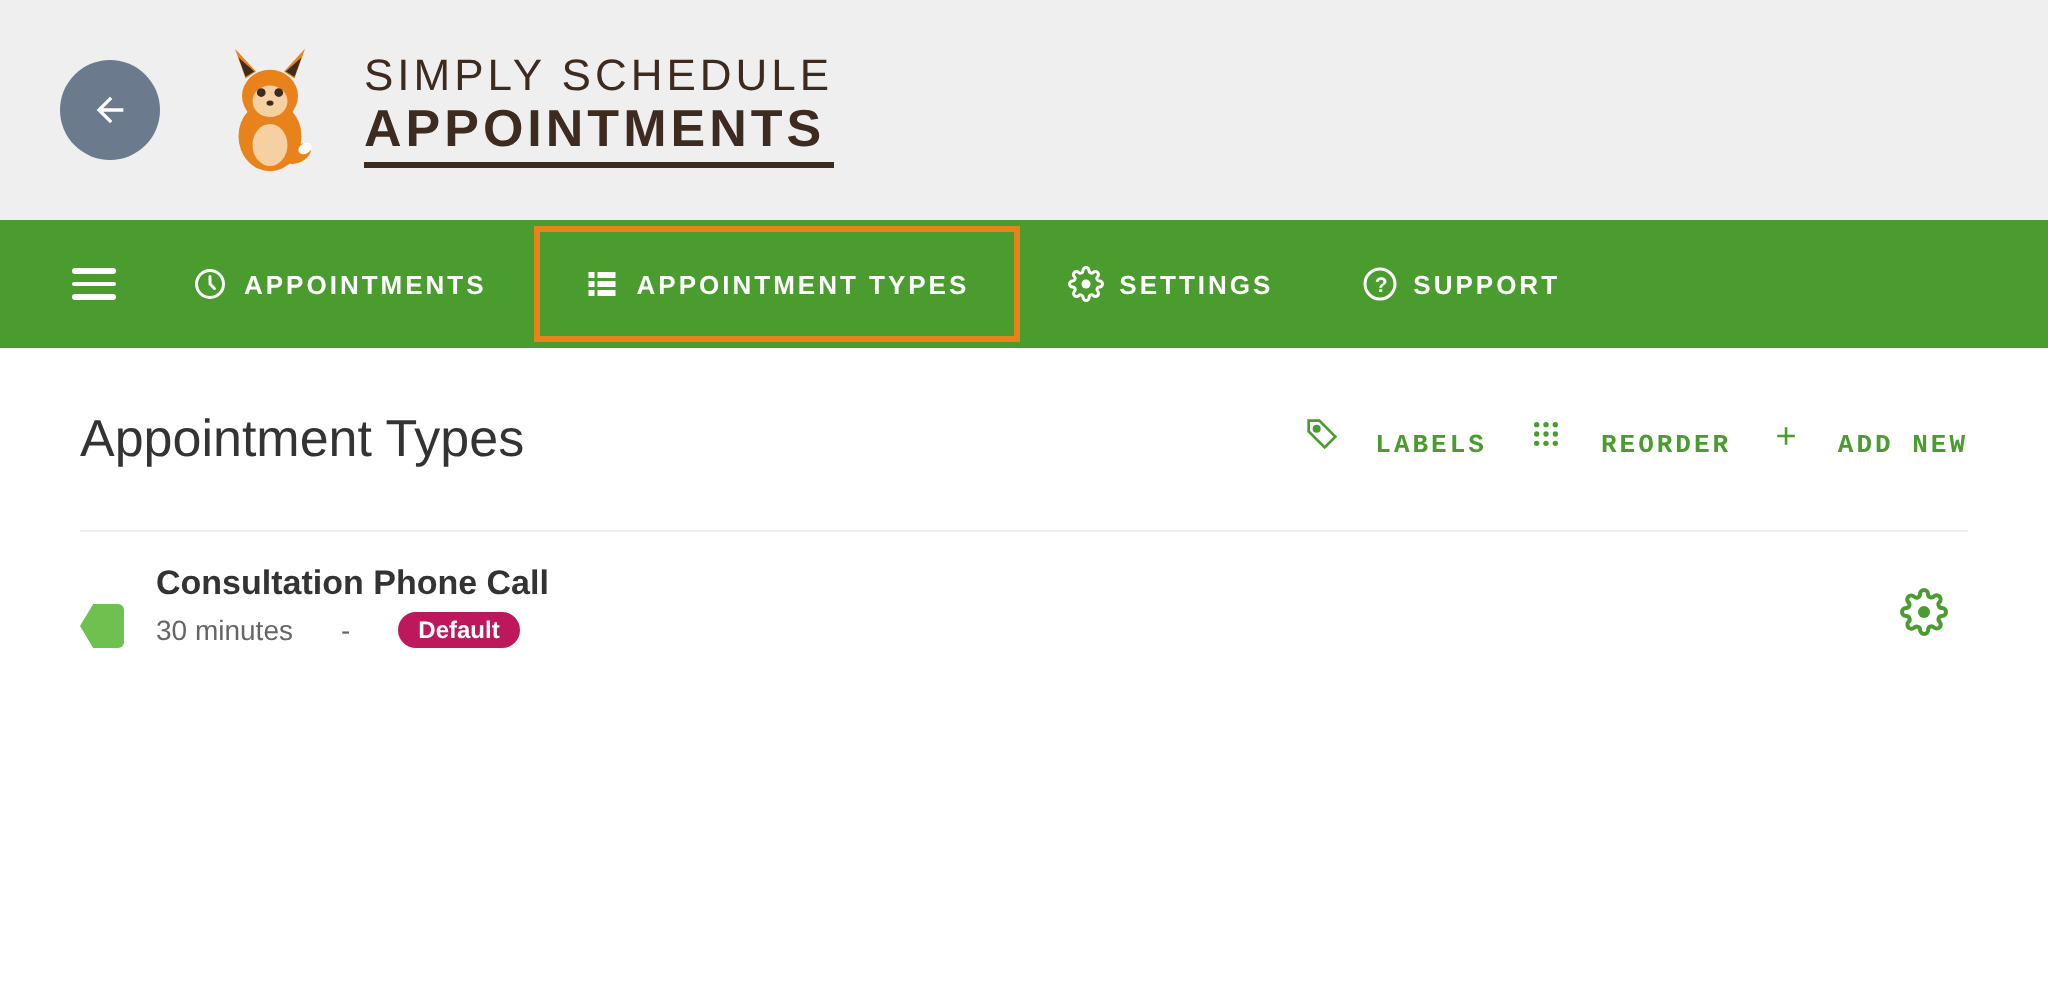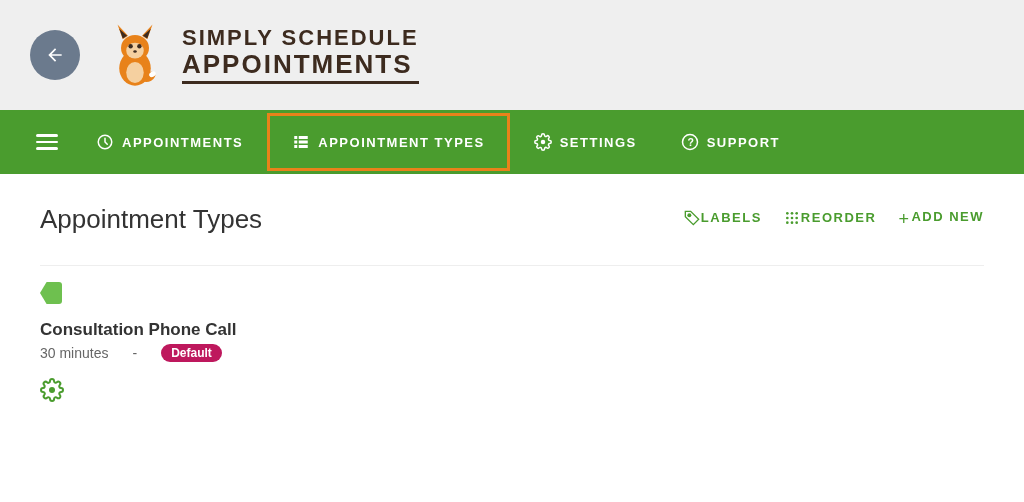--- a/index.html
+++ b/index.html
@@ -51,21 +51,21 @@
       height: 70px;
     }
 
     .brand-text {
       display: flex;
       flex-direction: column;
     }
 
     .brand-simply {
       font-size: 22px;
-      font-weight: 700;
+      font-weight: 400;
       color: #3d2b1f;
       letter-spacing: 2px;
       text-transform: uppercase;
       line-height: 1.1;
     }
 
     .brand-appointments {
       font-size: 26px;
       font-weight: 900;
       color: #3d2b1f;
@@ -162,50 +162,50 @@
     }
 
     .action-buttons {
       display: flex;
       align-items: center;
       gap: 22px;
     }
 
     .action-btn {
       display: flex;
-      align-items: flex-start;
-      gap: 1px;
+      align-items: flex-end;
+      gap: 19px;
       background: none;
       border: none;
       cursor: pointer;
       font-size: 13px;
       font-weight: 700;
       letter-spacing: 1.5px;
       text-transform: uppercase;
       color: #4a9c2e;
       padding: 0;
+      font-family: Liberation Mono, monospace;
     }
 
     .action-btn .btn-icon {
       font-size: 16px;
       color: #4a9c2e;
     }
 
     
     .appt-list {
       margin-top: 10px;
     }
 
     .appt-item {
       display: flex;
-      align-items: flex-start;
+      align-items: flex-end;
       padding: 16px 0;
       border-top: 1px solid #eee;
       gap: 16px;
-      flex-direction: column;
     }
 
     .appt-label-dot {
       width: 22px;
       height: 22px;
       background: #6ec04f;
       border-radius: 3px;
       clip-path: polygon(0 50%, 30% 0, 100% 0, 100% 100%, 30% 100%);
       flex-shrink: 0;
     }

